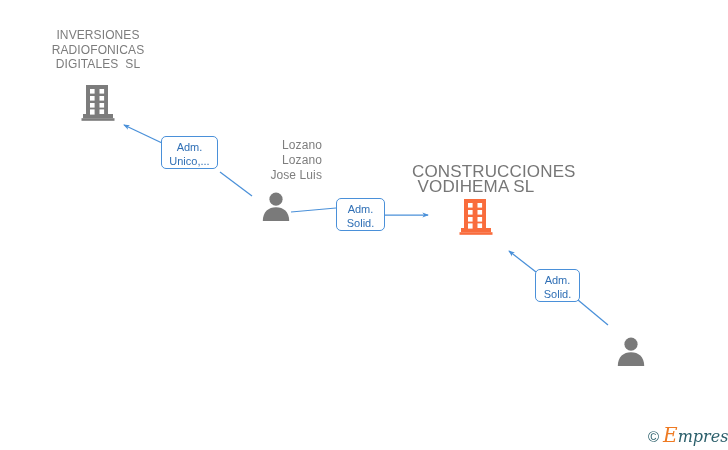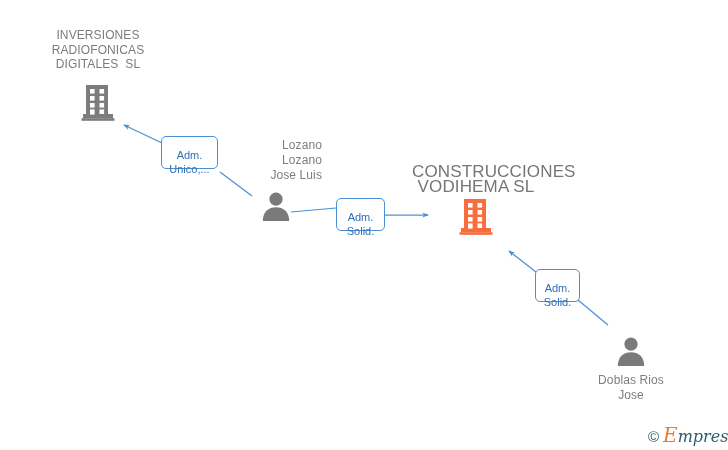--- a/index.html
+++ b/index.html
@@ -54,21 +54,21 @@
   .edge-label {
     position: absolute;
     box-sizing: border-box;
     border: 1.4px solid #4a90d9;
     border-radius: 5px;
     background: #ffffff;
     color: #2f6fb5;
     font-size: 11px;
     line-height: 13.5px;
     text-align: center;
-    padding-top: 12px;
+    padding-top: 4px;
     white-space: pre;
   }
   .watermark {
     position: absolute;
     display: flex;
     align-items: center;
     gap: 4px;
   }
   .wm-c {
     color: #2b5f6b;
@@ -177,22 +177,20 @@
   <div class="edge-label" style="left:535px; top:269px; width:45px; height:33px;">Adm.
 Solid.</div>
 
   <div class="node" style="left:585px; top:336px; width:92px; height:72px;">
     <div class="icon-person" style="left:31px; top:0px;">
       <svg width="30" height="30" viewBox="0 0 30 30">
         <circle cx="15" cy="8.2" r="6.6" fill="#7a7a7a"></circle>
         <path d="M1.8 30 C1.8 20.6 7.6 16.2 15 16.2 C22.4 16.2 28.2 20.6 28.2 30 Z" fill="#7a7a7a"></path>
       </svg>
     </div>
-    <div class="node-label person" style="left:0; top:37px; width:92px;">Doblas Rios
-Jose</div>
   </div>
 
   <div class="watermark" style="left:648px; top:427px;">
     <span class="wm-c">©</span>
     <span class="wm-word"><span class="cap">E</span><span>mpresia</span></span>
   </div>
 
 </div>
 
 </body></html>

